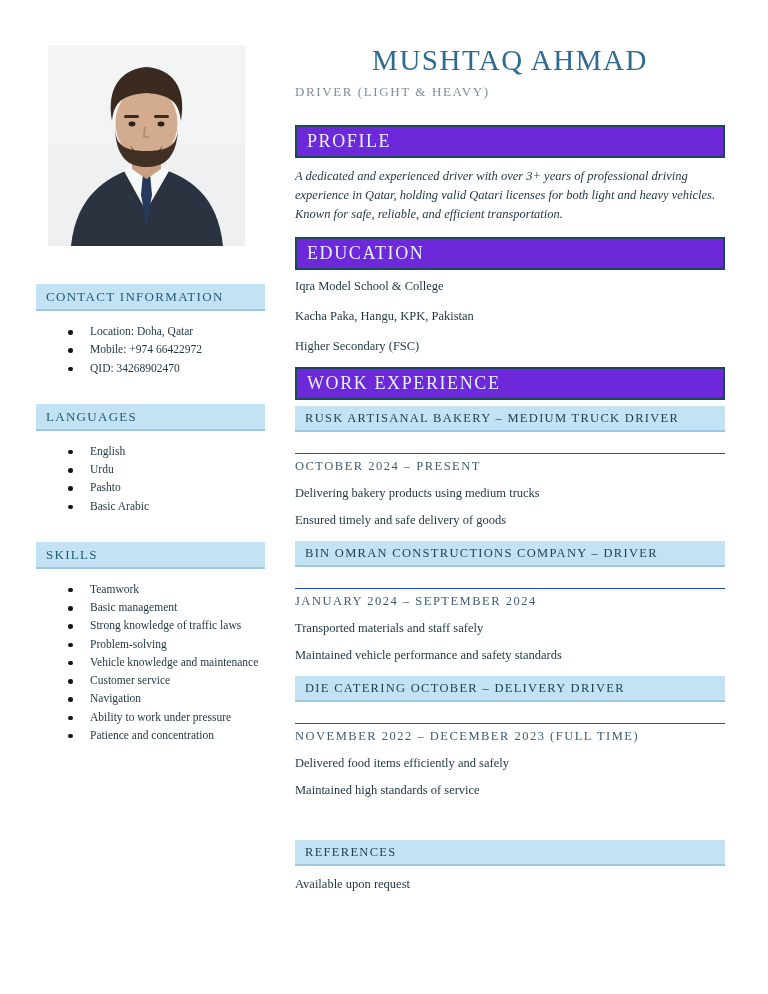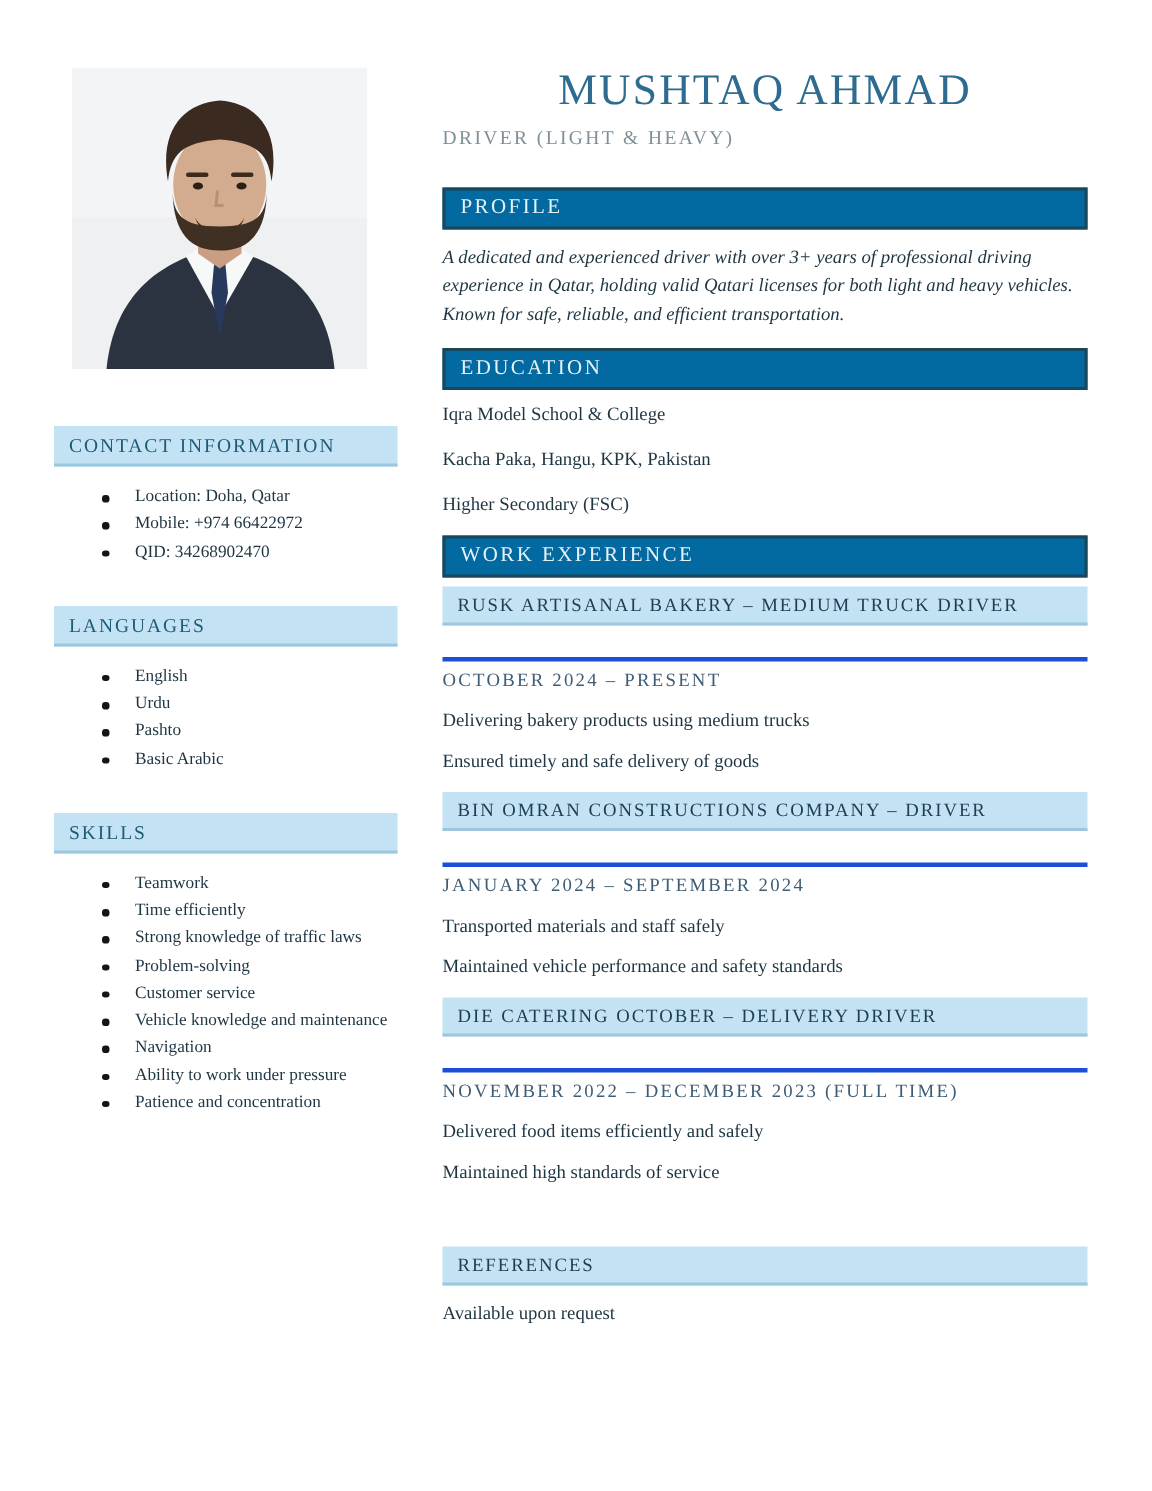--- a/index.html
+++ b/index.html
@@ -27,35 +27,35 @@
   }
   .side-list li.wrap-narrow{max-width:140px;}
   
   .main{position:absolute;left:295px;top:44px;width:430px;}
   .name{
     margin:0;font-weight:normal;font-size:29px;line-height:1.15;
     color:#2d6b90;letter-spacing:1.5px;text-align:center;
   }
   .subtitle{margin-top:7px;font-size:13px;color:#7e8f9a;letter-spacing:1.6px;}
   .teal-bar{
-    background:#0369a1;border:2px solid #1a4759;color:#e6f2f8;
-    font-size:14px;letter-spacing:1.6px;padding:4px 10px;
+    background:#6d28d9;border:2px solid #1a4759;color:#e6f2f8;
+    font-size:18px;letter-spacing:1.6px;padding:4px 10px;
   }
   .bar-profile{margin-top:25px;}
   .bar-plain{margin-top:13px;}
   .para{margin-top:9px;font-size:12.5px;line-height:1.5;color:#1e3542;font-style:italic;}
   .edu-line{margin-top:15px;font-size:12.5px;color:#1e3542;}
   .edu-first{margin-top:9px;}
   .job-bar{
     background:#c3e2f4;color:#1d3d52;font-size:12.5px;letter-spacing:1.3px;
     padding:5px 10px 4px 10px;border-bottom:2px solid #9cc7de;margin-top:8px;
   }
   .job-bar.first{margin-top:6px;}
   .date-row{
-    margin-top:21px;border-top:3px solid #1d4ed8;padding-top:5px;
+    margin-top:21px;border-top:1px solid #1d4ed8;padding-top:5px;
     font-size:12.5px;color:#3e5d74;letter-spacing:1.5px;
   }
   .point{margin-top:12px;font-size:12.5px;color:#1e3542;}
   .refs-bar{margin-top:42px;}
   .refs-text{margin-top:11px;font-size:12.5px;color:#1e3542;}
 </style>
 </head>
 <body>
 
 <div class="page">
@@ -109,25 +109,25 @@
         <li>Urdu</li>
         <li>Pashto</li>
         <li>Basic Arabic</li>
       </ul>
     </section>
 
     <section class="side-section">
       <div class="side-head">SKILLS</div>
       <ul class="side-list">
         <li>Teamwork</li>
-        <li>Time efficiently</li>
+        <li>Basic management</li>
         <li>Strong knowledge of traffic laws</li>
         <li>Problem-solving</li>
+        <li>Vehicle knowledge and maintenance</li>
         <li>Customer service</li>
-        <li>Vehicle knowledge and maintenance</li>
         <li>Navigation</li>
         <li>Ability to work under pressure</li>
         <li>Patience and concentration</li>
       </ul>
     </section>
 
   </aside>
 
   <main class="main">
 

